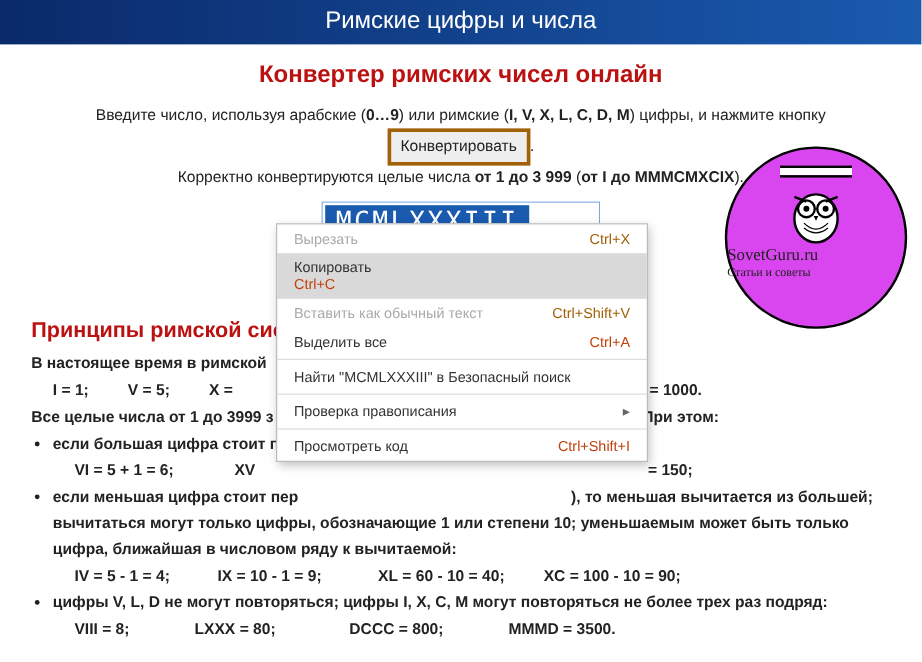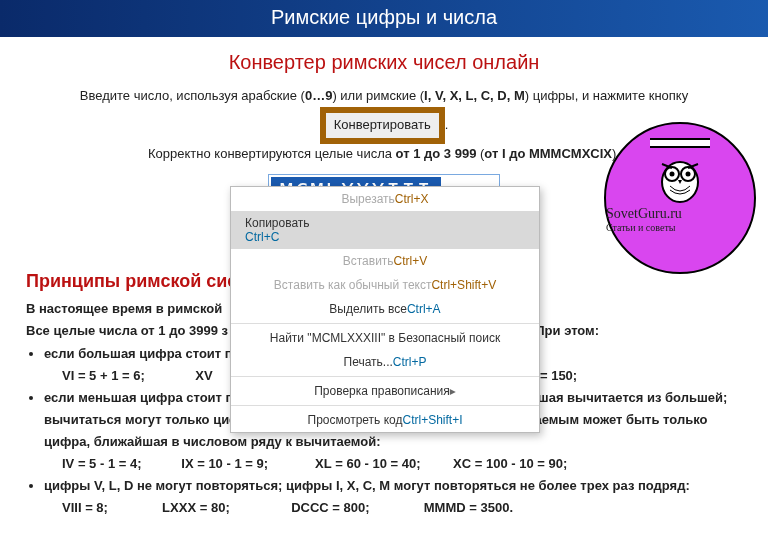--- a/index.html
+++ b/index.html
@@ -1,42 +1,42 @@
 <!DOCTYPE html>
 <html><head>
 <meta charset="utf-8">
 <style>
   * { box-sizing: border-box; margin: 0; padding: 0; }
   body { font-family: Arial, sans-serif; font-size: 13px; color: #222; width: 768px; height: 552px; overflow: hidden; background: #fff; position: relative; }
   .header-bar { background: linear-gradient(to right, #0a2a6a, #1a5aaf); color: #fff; text-align: center; font-size: 20px; padding: 6px 0 8px; font-weight: 400; }
-  .converter-title { color: #b11; text-align: center; font-size: 20px; margin: 14px 0 12px; font-weight: 400; }
+  .converter-title { color: #b11; text-align: center; font-size: 20px; margin: 14px 0 12px; font-weight: 700; }
   .intro { text-align: center; margin: 0 30px; line-height: 1.6; }
-  .intro .convert-btn { display: inline-block; border: 6px solid #a16207; background: #eee; padding: 2px 8px; font-size: 13px; text-align: right; }
+  .intro .convert-btn { display: inline-block; border: 3px solid #a16207; background: #eee; padding: 2px 8px; font-size: 13px; text-align: right; }
   .intro b { font-weight: bold; }
   .input-area { text-align: center; margin: 10px 0 4px; }
   .input-box { display: inline-block; border: 1px solid #7aa9e0; background: #a3a3a3; position: relative; }
   .input-box input { border: none; font-family: monospace; font-size: 22px; letter-spacing: 2px; padding: 4px 6px; width: 230px; color: #888; }
   .input-box .sel { position: absolute; left: 2px; top: 2px; bottom: 2px; width: 170px; background: #1a5aaf; color: #fff; font-family: monospace; font-size: 22px; letter-spacing: 2px; padding: 2px 4px; overflow: hidden; white-space: nowrap; }
   .principles-title { color: #b11; font-size: 18px; margin: 26px 0 6px 26px; }
   .content { margin: 0 26px; line-height: 1.7; font-weight: bold; }
   .content ul { margin-left: 18px; }
   .row1, .row2, .row3, .row4, .row5 { margin-left: 18px; }
   .logo-badge { position: absolute; right: 12px; top: 122px; width: 152px; height: 152px; border: 2.5px solid #000; border-radius: 50%; background: #d946ef; text-align: left; padding-top: 14px; }
   .logo-badge .shelf { width: 60px; height: 10px; margin: 0 auto 4px; background: linear-gradient(#fff,#fff) padding-box, repeating-linear-gradient(90deg,#000 0 4px,transparent 4px 10px); border-top: 2px solid #000; border-bottom: 2px solid #000; }
   .logo-badge svg { display: block; margin: 0 auto; }
   .logo-badge .brand { font-family: Georgia, serif; font-size: 14px; margin-top: 2px; }
   .logo-badge .sub { font-family: Georgia, serif; font-size: 10px; }
   .context-menu { position: absolute; top: 186px; left: 230px; width: 310px; background: #fff; border: 1px solid #bbb; box-shadow: 2px 3px 8px rgba(0,0,0,0.25); font-size: 12px; z-index: 50; }
-  .context-menu .item { display: flex; justify-content: center; padding: 5px 14px; color: #333; cursor: default; }
+  .context-menu .item { display: flex; justify-content: space-between; padding: 5px 14px; color: #333; cursor: default; }
   .context-menu .item.disabled { color: #aaa; }
   .context-menu .item.highlight { background: #d9d9d9; flex-direction: column; }
   .context-menu .sep { border-top: 1px solid #ddd; margin: 2px 0; }
   .context-menu .arrow::after { content: "▸"; color: #666; }
   .context-menu .item.disabled .shortcut { color: #a16207; }
-  .shortcut { color: #0369a1; }
+  .shortcut { color: #c2410c; }
   .big-btn-ghost { display:block; margin: 10px auto 0; width: 200px; height: 26px; border:1px solid #bbb; background:#f3f3f3; }
 </style>
 </head>
 <body>
 
 <div class="header-bar">Римские цифры и числа</div>
 
 <h2 class="converter-title">Конвертер римских чисел онлайн</h2>
 
 <div class="intro">
@@ -66,20 +66,27 @@
     <path d="M18 38 Q28 46 38 38" fill="none" stroke="#000" stroke-width="1"></path>
     <path d="M10 12 L20 16 M46 12 L36 16" stroke="#000" stroke-width="2"></path>
   </svg>
   <div class="brand">SovetGuru.ru</div>
   <div class="sub">Статьи и советы</div>
 </div>
 
 <h3 class="principles-title">Принципы римской сист</h3>
 <div class="content">
   <div>В настоящее время в римской</div>
+  <div class="row1">
+    <b>I = 1;</b>&nbsp;&nbsp;&nbsp;&nbsp;&nbsp;&nbsp;&nbsp;&nbsp;
+    <b>V = 5;</b>&nbsp;&nbsp;&nbsp;&nbsp;&nbsp;&nbsp;&nbsp;&nbsp;
+    <b>X =</b>
+    <span style="display:inline-block;width:340px"></span>
+    <b>= 1000</b>.
+  </div>
   <span>Все целые числа от 1 до 3999 з</span>
   <span style="display:inline-block;width:300px"></span>
   <span>При этом:</span>
   <ul>
     <li>
       <span>если большая цифра стоит пер</span>
       <div class="row2">
         <b>VI</b><span> = 5 + 1 = </span><b>6</b><span>;</span>
         &nbsp;&nbsp;&nbsp;&nbsp;&nbsp;&nbsp;&nbsp;&nbsp;&nbsp;&nbsp;&nbsp;&nbsp;
         <b>XV</b>
@@ -113,39 +120,31 @@
 <div class="context-menu">
   <div class="item disabled">
       <span>Вырезать</span>
       <span class="shortcut">Ctrl+X</span>
     </div>
   <div class="item highlight">
       <span>Копировать</span>
       <span class="shortcut">Ctrl+C</span>
     </div>
   <div class="item disabled">
-      <span>Вставить</span>
-      <span class="shortcut">Ctrl+V</span>
-    </div>
-  <div class="item disabled">
       <span>Вставить как обычный текст</span>
       <span class="shortcut">Ctrl+Shift+V</span>
     </div>
   <div class="item">
       <span>Выделить все</span>
       <span class="shortcut">Ctrl+A</span>
     </div>
   <div class="sep"></div>
   <div class="item">
       <span>Найти "MCMLXXXIII" в Безопасный поиск</span>
       <span></span>
-    </div>
-  <div class="item">
-      <span>Печать...</span>
-      <span class="shortcut">Ctrl+P</span>
     </div>
   <div class="sep"></div>
   <div class="item">
       <span>Проверка правописания</span>
       <span class="arrow"></span>
     </div>
   <div class="sep"></div>
   <div class="item">
       <span>Просмотреть код</span>
       <span class="shortcut">Ctrl+Shift+I</span>

